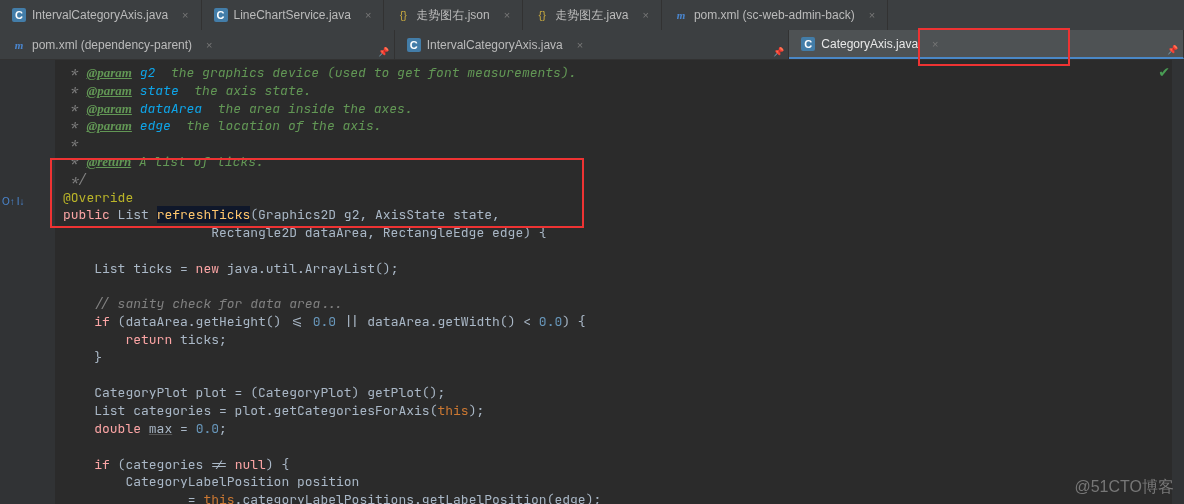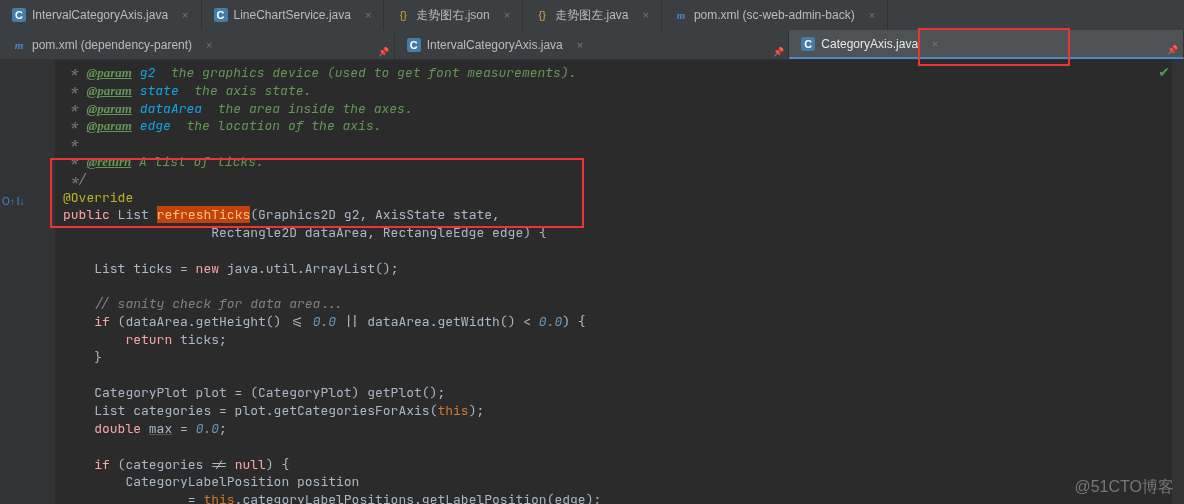--- a/index.html
+++ b/index.html
@@ -68,26 +68,26 @@
       white-space: pre;
       color: #a9b7c6;
       flex: 1;
     }
     .c-comment { color: #808080; font-style: italic; }
     .c-doctag { color: #629755; font-style: italic; font-weight:bold; text-decoration: underline; font-family: Liberation Serif, serif;}
     .c-docparam { color: #0ea5e9; font-style: italic; }
     .c-doctext { color: #629755; font-style: italic; }
     .c-annotation { color: #bbb529; }
     .c-keyword { color: #fca5a5; }
-    .c-number { color: #6897bb; font-style: italic; }
+    .c-number { color: #6897bb; }
     .c-method { color: #ffc66d; }
     .c-this { color: #cc7832; }
     .c-param { color:#a9b7c6;}
     .underline { text-decoration: underline; text-decoration-color: #555;}
-    .highlight-method { background: #c2410c; }
+    .highlight-method { background: #0f172a; }
 
     .hl-box-red1 { position:absolute; border:2px solid #e33; }
     .hl-box-red2 { position:absolute; border:2px solid #e33; }
 
     .gutter-icons { position:absolute; left:2px; display:flex; gap:2px; font-size:10px; }
     .gi-override { color:#4a86cf; }
     .gi-impl { color:#4a86cf; }
     .scroll-right { position:absolute; right:0; top:60px; bottom:0; width:12px; background:#313335;}
     .check { position:absolute; right:14px; top:64px; color:#499c54; font-size:14px;}
     .watermark { position:absolute; right:10px; bottom:6px; color:#777; font-size:16px; font-family: sans-serif;}

